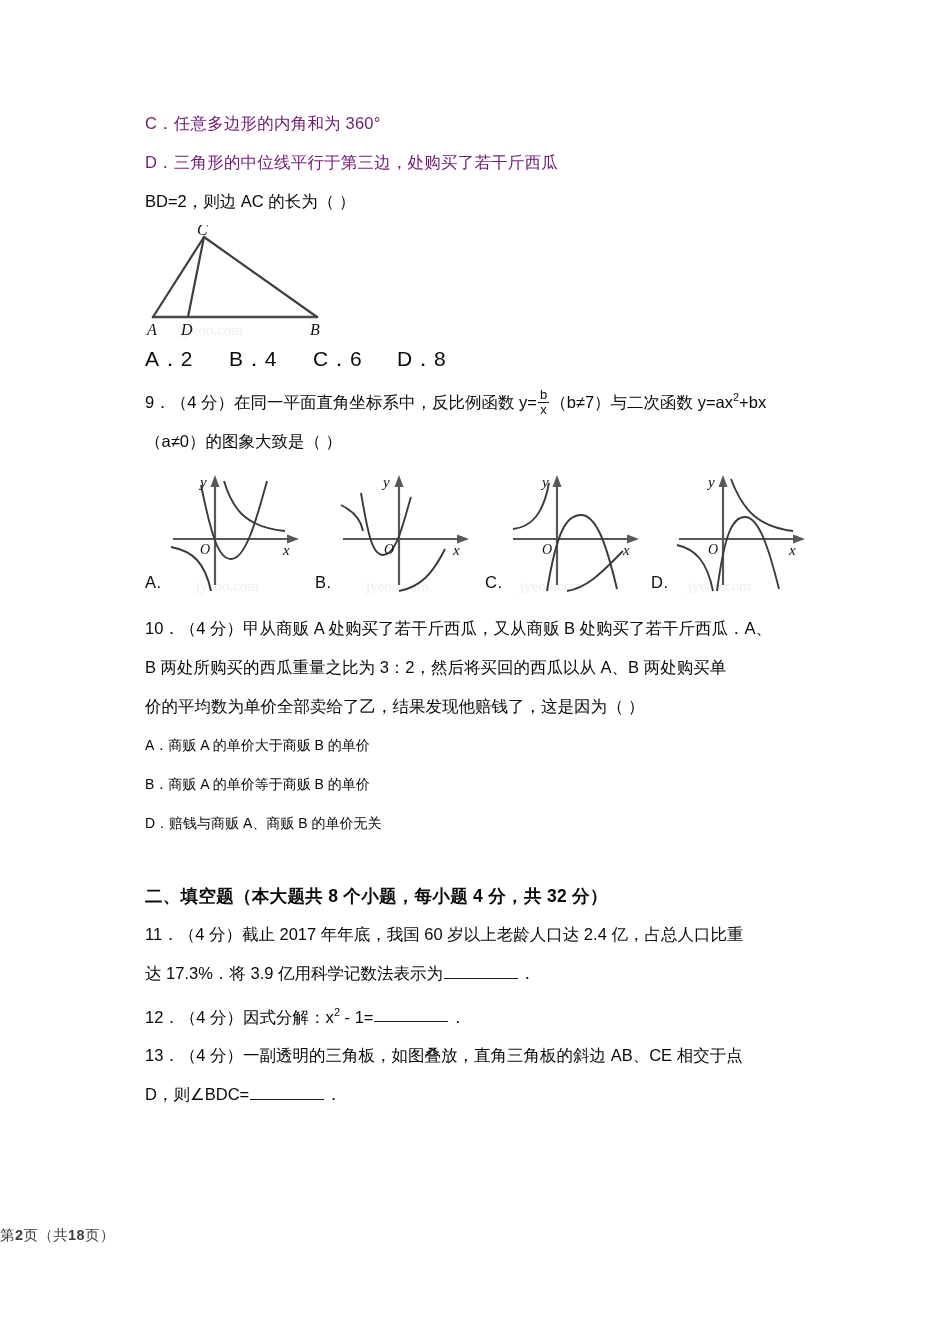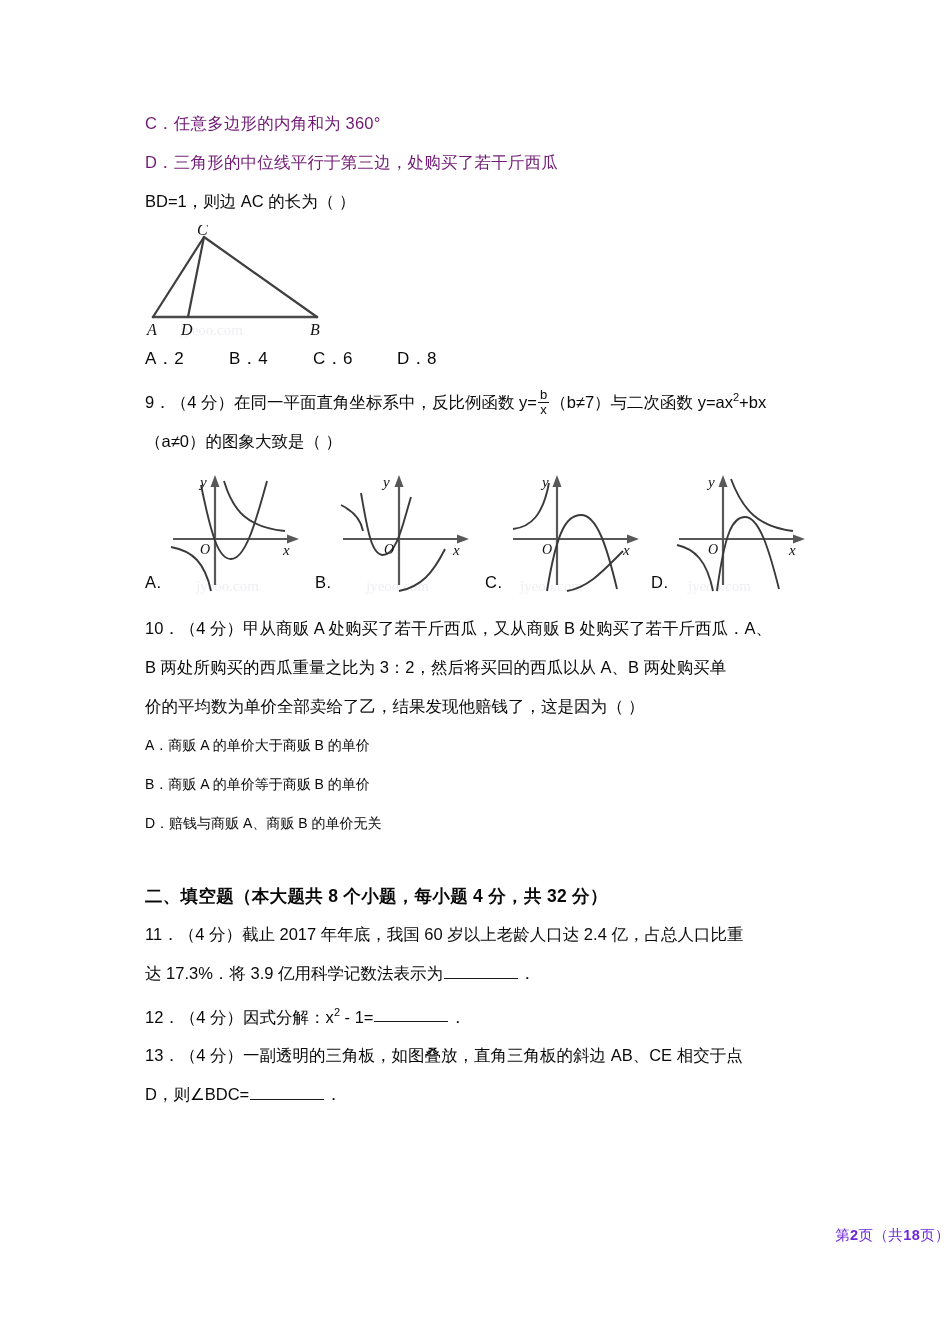--- a/index.html
+++ b/index.html
@@ -41,21 +41,21 @@
 
   .section-heading {
     font-size: 17.5px;
     font-weight: bold;
     line-height: 38px;
     margin-top: 34px;
     letter-spacing: 0.3px;
   }
 
   .opts-inline {
-    font-size: 17px;
+    font-size: 21px;
     line-height: 39px;
     letter-spacing: 0.4px;
   }
   .opts-inline span.item { display: inline-block; width: 84px; }
 
   .frac {
     display: inline-flex;
     flex-direction: column;
     vertical-align: middle;
     text-align: center;
@@ -107,23 +107,23 @@
     letter-spacing: 0.5px;
   }
   .graph-svg { position: absolute; left: 22px; top: 0; }
 
   
   .footer {
     position: absolute;
     left: 0;
     top: 1226px;
     width: 950px;
-    text-align: right;
+    text-align: left;
     font-size: 14.5px;
-    color: #6d28d9;
+    color: #404040;
     letter-spacing: 0.4px;
   }
   .footer .b { font-weight: bold; }
 
   
   .wm {
     position: absolute;
     color: rgba(150,150,175,0.16);
     font-size: 15px;
     font-family: "Liberation Serif", serif;
@@ -140,21 +140,21 @@
   <div class="wm" style="left:196px;top:578px;">jyeoo.com</div>
   <div class="wm" style="left:366px;top:578px;">jyeoo.com</div>
   <div class="wm" style="left:520px;top:578px;">jyeoo.com</div>
   <div class="wm" style="left:688px;top:578px;">jyeoo.com</div>
 
   <div class="content">
 
     <div class="line">C．任意多边形的内角和为 360°</div>
     <div class="line">D．三角形的中位线平行于第三边，处购买了若干斤西瓜</div>
 
-    <div class="q-line">BD=1，则边 AC 的长为（        ）</div>
+    <div class="q-line">BD=2，则边 AC 的长为（        ）</div>
 
     <div class="fig-triangle">
       <svg width="250" height="112" viewBox="0 0 250 112">
 
         <line x1="8" y1="92" x2="172" y2="92" stroke="#4a4a4a" stroke-width="2.6" stroke-linecap="round"></line>
 
         <line x1="8" y1="92" x2="59" y2="12" stroke="#3f3f3f" stroke-width="2.2" stroke-linecap="round"></line>
 
         <line x1="59" y1="12" x2="172" y2="92" stroke="#3f3f3f" stroke-width="2.2" stroke-linecap="round"></line>
 

